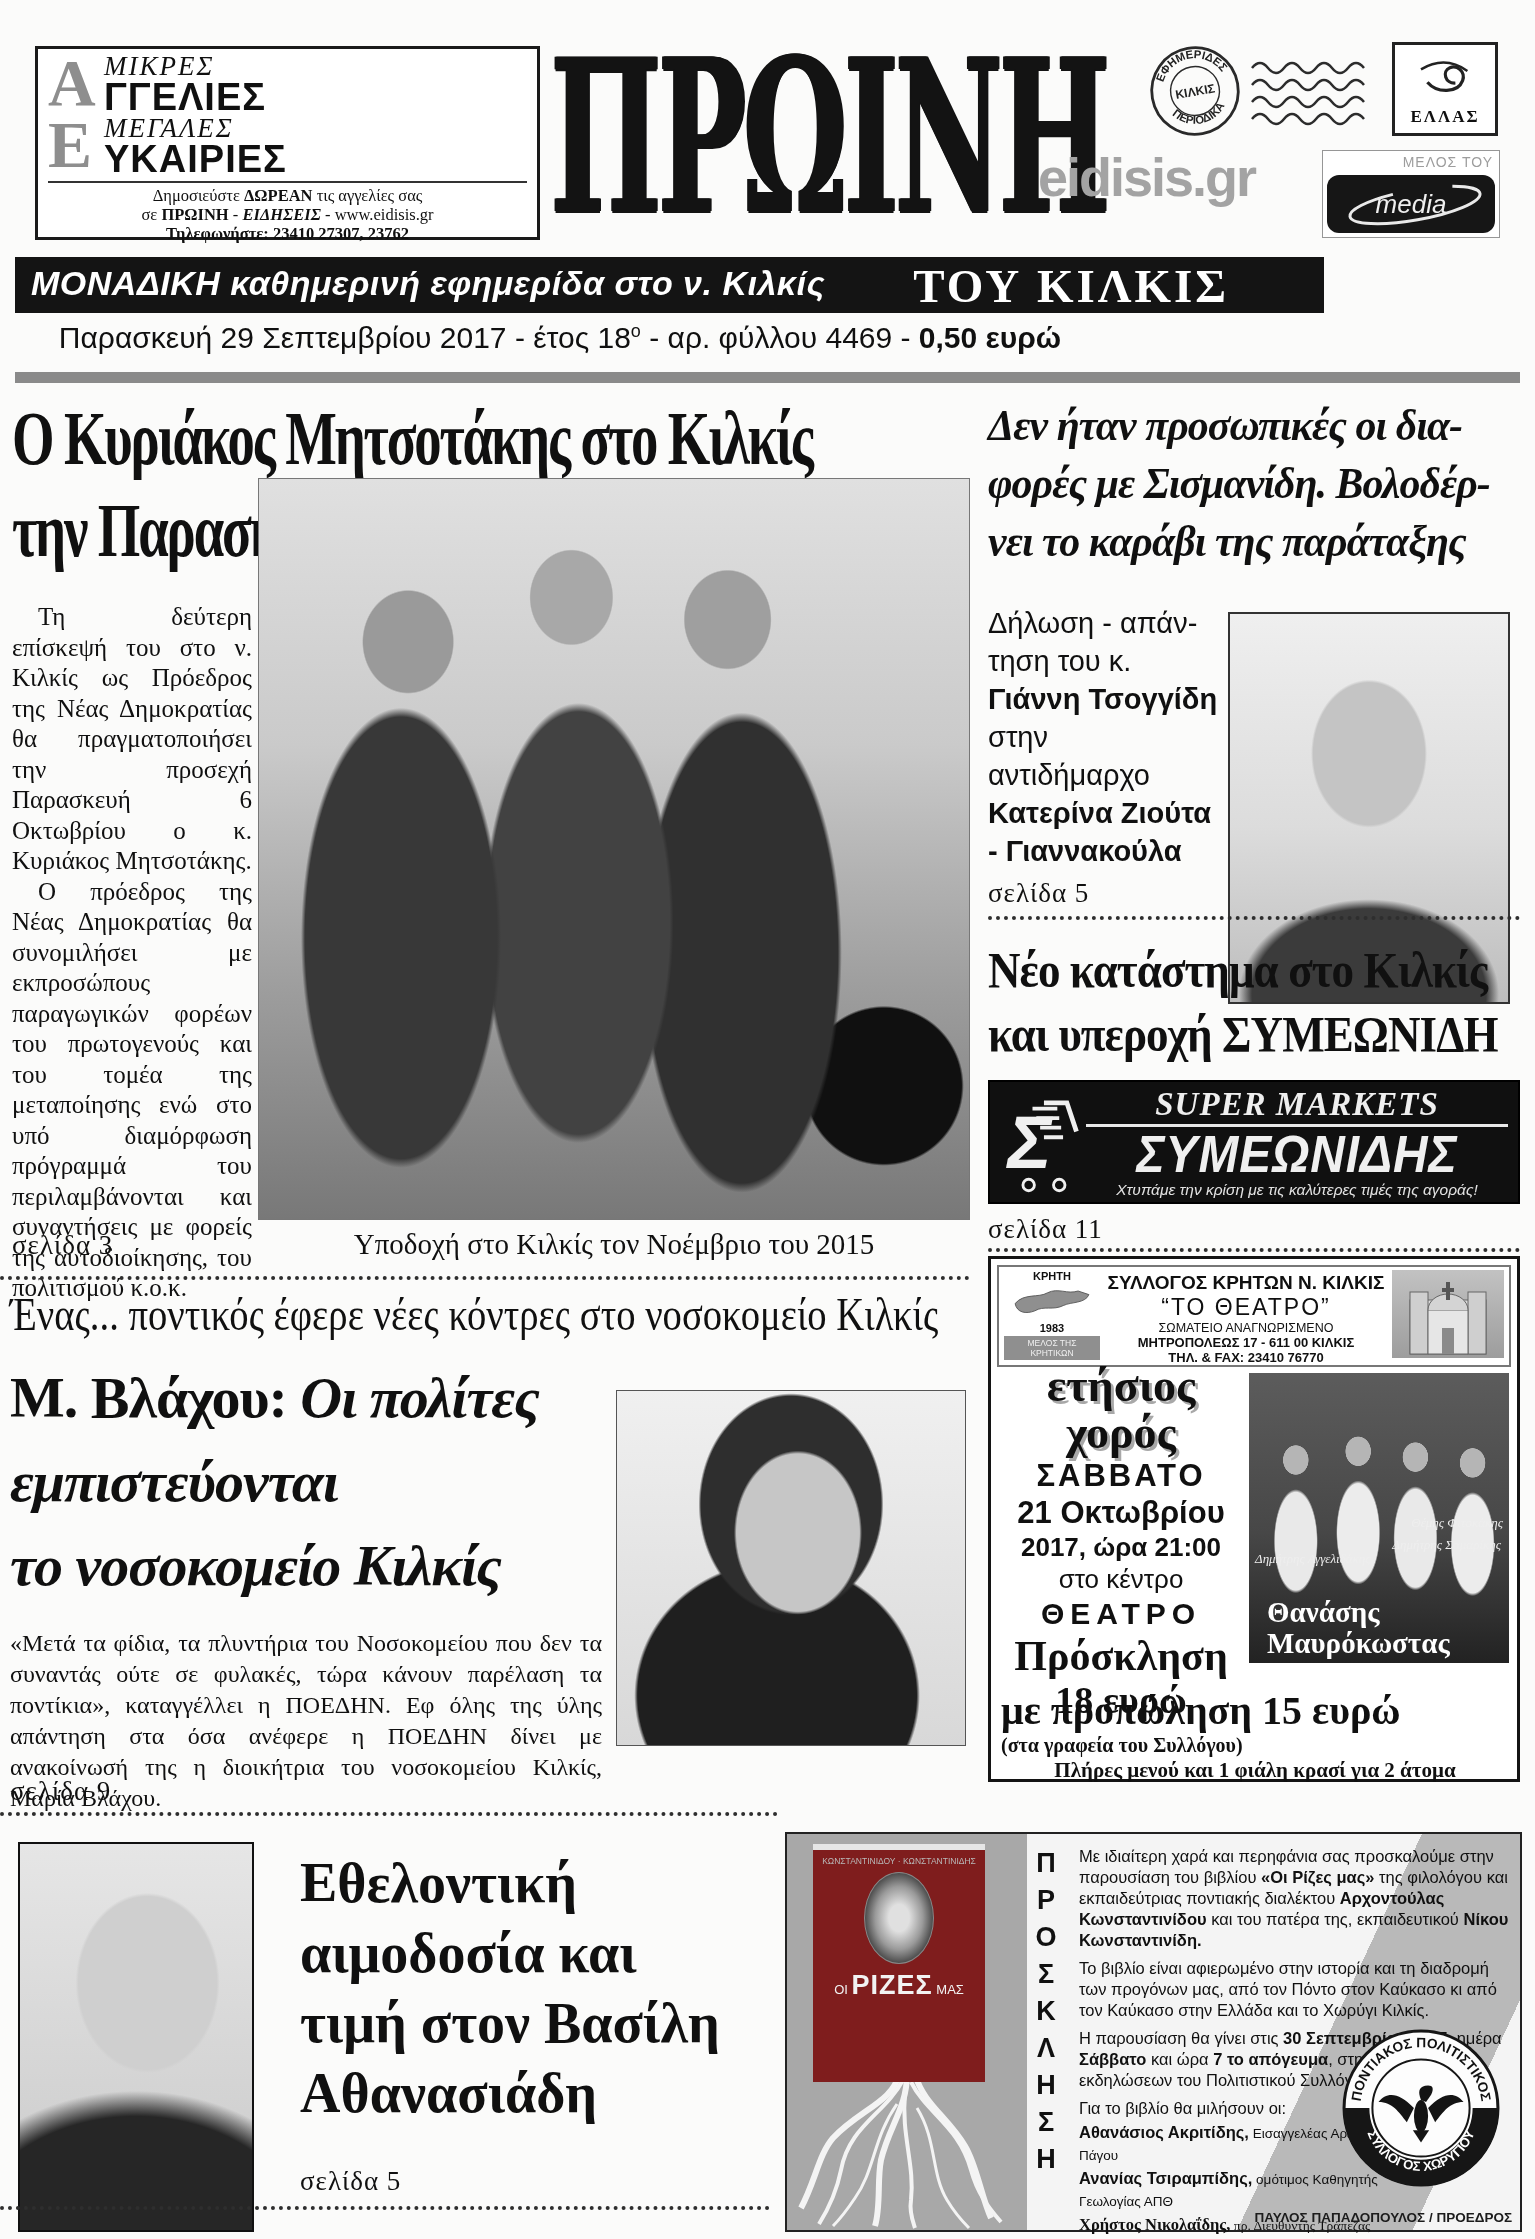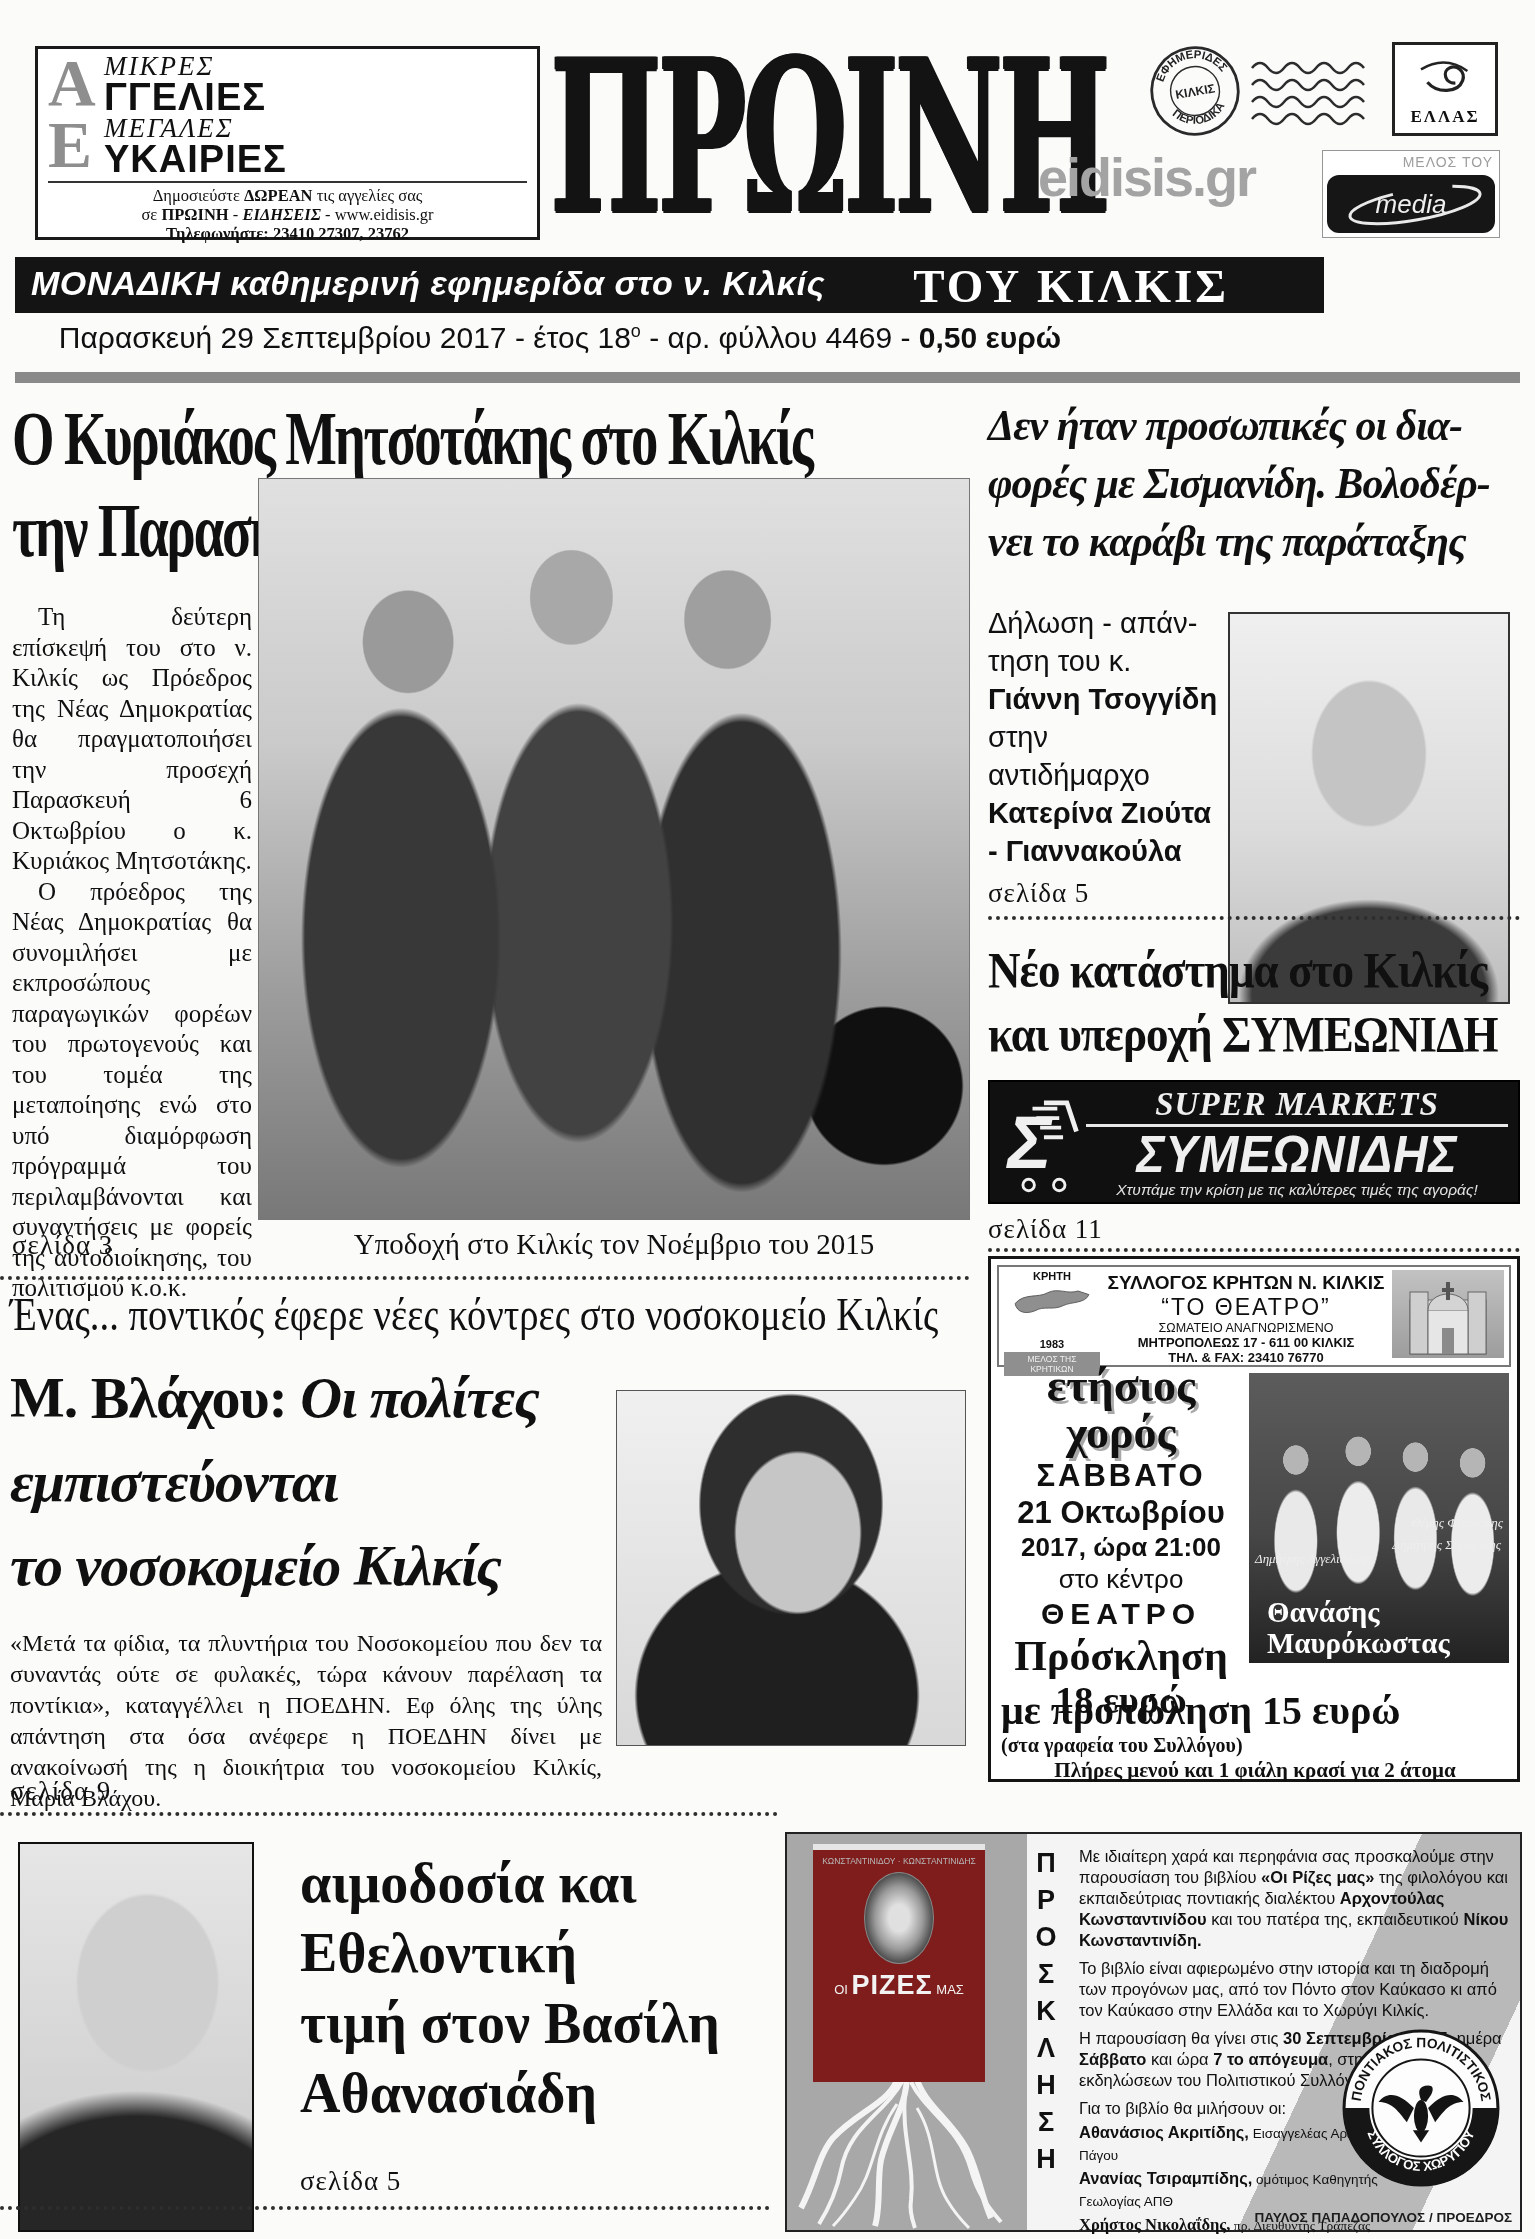--- a/index.html
+++ b/index.html
@@ -241,21 +241,21 @@
   <div class="abs pgref" style="left:988px; top:1214px;">σελίδα  11</div>
   <div class="abs dotted" style="left:988px; top:1248px; width:532px;"></div>
 
   <div class="abs arkbox">
     <div class="arkhead">
       <div style="width:96px; text-align:center;">
         <div class="sans b" style="font-size:11px;">ΚΡΗΤΗ</div>
         <svg width="90" height="36" viewBox="0 0 90 40">
           <path d="M4,24 C14,12 30,18 40,12 C52,6 62,14 74,10 L86,14 C82,24 66,22 58,26 C46,32 36,26 26,32 C16,36 6,34 4,24 Z" fill="#8f8f8f" stroke="#555" stroke-width="1"></path>
         </svg>
-        <div class="sans b" style="font-size:11px;margin-top:16px;">1983</div>
+        <div class="sans b" style="font-size:11px;">1983</div>
         <div style="margin-top:2px; background:#8f8f8f; color:#f0f0f0; font-size:8.5px; line-height:10px; padding:2px;" class="sans">
           <div>ΜΕΛΟΣ ΤΗΣ</div>
           <div>ΚΡΗΤΙΚΩΝ</div>
         </div>
       </div>
       <div class="arkheadc">
         <div class="b" style="font-size:19px; margin-top:2px;">ΣΥΛΛΟΓΟΣ  ΚΡΗΤΩΝ  Ν. ΚΙΛΚΙΣ</div>
         <div style="font-size:23px; letter-spacing:2px;">“ΤΟ  ΘΕΑΤΡΟ”</div>
         <div style="font-size:12.5px;">ΣΩΜΑΤΕΙΟ  ΑΝΑΓΝΩΡΙΣΜΕΝΟ</div>
         <div class="b" style="font-size:13px;">ΜΗΤΡΟΠΟΛΕΩΣ 17 - 611 00 ΚΙΛΚΙΣ</div>
@@ -324,22 +324,22 @@
   <div class="abs vlbody">«Μετά τα φίδια, τα πλυντήρια του Νοσοκομείου που δεν τα συναντάς ούτε σε φυλακές, τώρα κάνουν παρέλαση τα ποντίκια», καταγγέλλει η ΠΟΕΔΗΝ. Εφ όλης της ύλης απάντηση στα όσα ανέφερε η ΠΟΕΔΗΝ δίνει με ανακοίνωσή της η διοικήτρια του νοσοκομείου Κιλκίς, Μαρία Βλάχου.</div>
   <div class="abs pgref" style="left:10px; top:1776px;">σελίδα  9</div>
   <div class="abs dotted" style="left:0; top:1812px; width:778px;"></div>
 
   <div class="abs photo" style="left:18px; top:1842px; width:236px; height:390px; border:2px solid #111;
        background-image:
         radial-gradient(72px 90px at 55% 36%, #cfcfcf 96%, rgba(0,0,0,0)),
         radial-gradient(210px 170px at 50% 108%, #262626 85%, rgba(0,0,0,0)),
         linear-gradient(180deg, #e6e6e6 0%, #c9c9c9 100%);"></div>
   <div class="abs bloodhl">
+    <div>Εθελοντική</div>
     <div>αιμοδοσία και</div>
-    <div>Εθελοντική</div>
     <div>τιμή στον Βασίλη</div>
     <div>Αθανασιάδη</div>
   </div>
   <div class="abs pgref" style="left:300px; top:2166px;">σελίδα  5</div>
   <div class="abs dotted" style="left:0; top:2206px; width:770px;"></div>
 
   <div class="abs invbox">
     <div class="invgray"></div>
     <div class="invribbon"></div>
     <svg class="abs" style="left:2px; top:240px;" width="238" height="156" viewBox="0 0 238 156">

